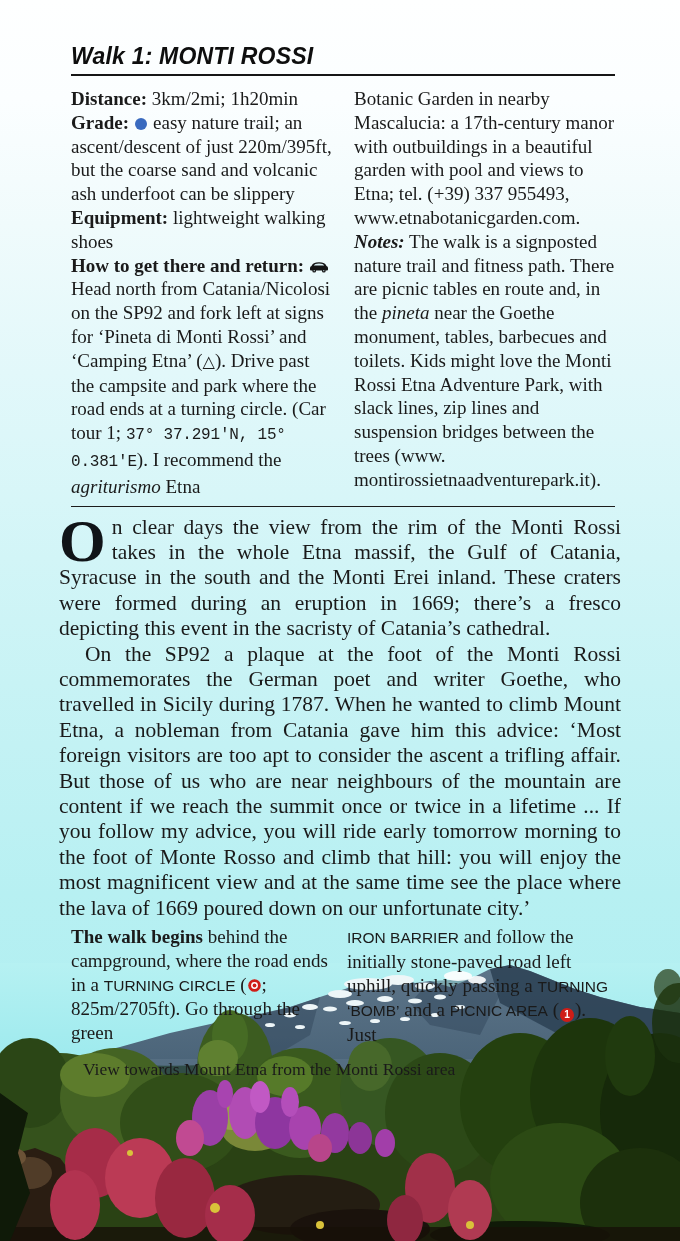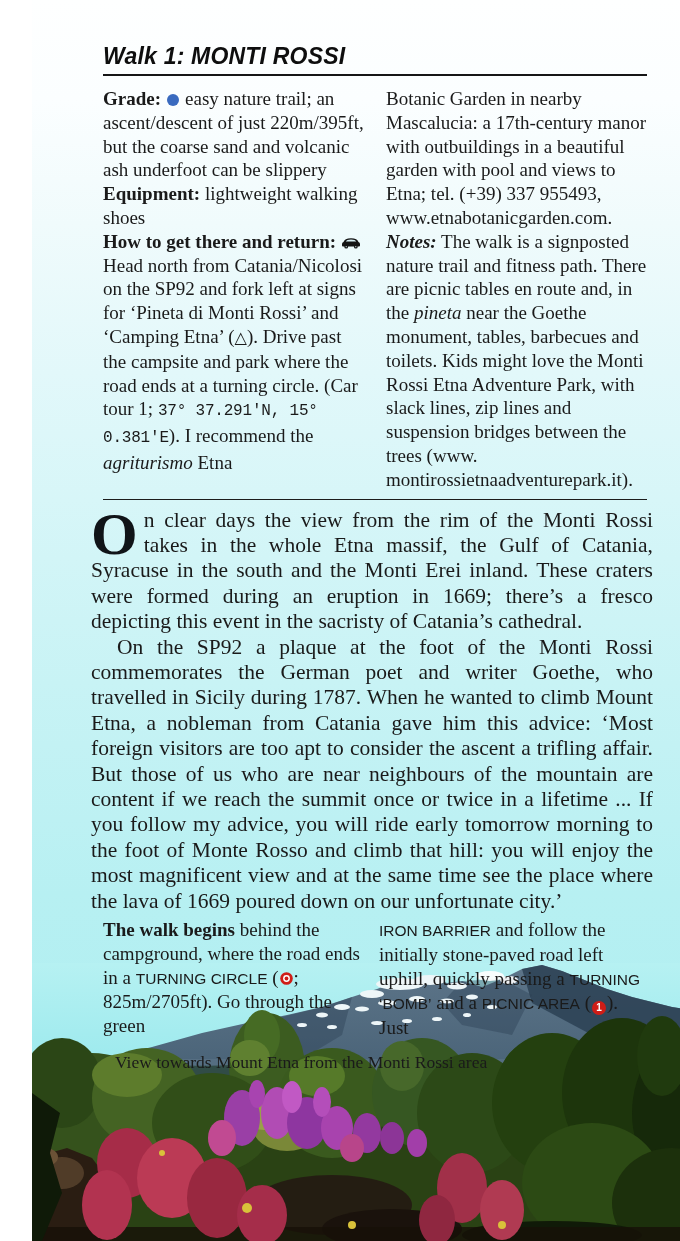--- a/index.html
+++ b/index.html
@@ -1,20 +1,20 @@
 <!DOCTYPE html>
 <html><head>
 <meta charset="utf-8">
 <style>
   html,body{margin:0;padding:0;}
   body{width:680px;height:1241px;overflow:hidden;position:relative;
        font-family:"Liberation Serif", serif;color:#1a1a1a;}
   .page{position:absolute;inset:0;
     background:linear-gradient(180deg,#feffff 0%,#fbfeff 8%,#f0fbfc 18%,#e2f8fa 30%,
-      #d2f5f7 45%,#c3f2f4 60%,#b7f0f2 72%,#b0eff1 84%,#abeef0 100%);margin-left:32px;}
+      #d2f5f7 45%,#c3f2f4 60%,#b7f0f2 72%,#b0eff1 84%,#abeef0 100%);}
   .content{position:absolute;left:59px;top:42px;width:562px;z-index:2;}
   .inner{padding:0 6px 0 12px;}
   h1{margin:0;font-family:"Liberation Sans",sans-serif;font-style:italic;font-weight:bold;
      font-size:23px;line-height:28px;color:#0e0e0e;letter-spacing:.2px;}
   .title-rule{border-top:2px solid #161616;margin:4px 0 11px 0;}
   .info-cols,.walk-cols{display:flex;gap:22px;}
   .col{flex:1;font-size:19px;line-height:23.8px;overflow-wrap:break-word;}
   .col p{margin:0;}
   .b{font-weight:bold;}
   .bi{font-weight:bold;font-style:italic;}
@@ -45,20 +45,21 @@
 <body>
 
 <div class="page">
   <div class="content">
     <div class="inner">
       <h1>Walk 1: MONTI ROSSI</h1>
       <div class="title-rule"></div>
 
       <div class="info-cols">
         <div class="col">
+          <p><span class="b">Distance:</span><span> 3km/2mi; 1h20min</span></p>
           <p><span class="b">Grade:</span><span class="dot"></span><span>easy nature trail; an ascent/descent of just 220m/395ft, but the coarse sand and volcanic ash underfoot can be slippery</span></p>
           <p><span class="b">Equipment:</span><span> lightweight walking shoes</span></p>
           <p><span class="b">How to get there and return:</span><svg class="icon-svg" width="20" height="13" viewBox="0 0 20 13">
                 <path d="M2.5,6 Q3.5,2.2 10,2.2 Q16.5,2.2 17.5,6 Q19,6.3 19,8 L19,9.6 Q19,10.6 18,10.6 L2,10.6 Q1,10.6 1,9.6 L1,8 Q1,6.3 2.5,6 Z" fill="#141414"></path>
                 <path d="M4.8,5.6 Q5.6,3.4 10,3.4 Q14.4,3.4 15.2,5.6 Z" fill="#d8eef2"></path>
                 <circle cx="5.2" cy="10.7" r="1.9" fill="#141414"></circle>
                 <circle cx="14.8" cy="10.7" r="1.9" fill="#141414"></circle>
                 <circle cx="5.2" cy="10.7" r="0.6" fill="#d8eef2"></circle>
                 <circle cx="14.8" cy="10.7" r="0.6" fill="#d8eef2"></circle>
               </svg> <span>Head north from Catania/Nicolosi on the SP92 and fork left at signs for ‘Pineta di Monti Rossi’ and ‘Camping Etna’ (</span><span class="tent">△</span><span>). Drive past the campsite and park where the road ends at a turning circle. (Car tour 1; </span><span class="sans">37° 37.291'N, 15° 0.381'E</span><span>). I recommend the </span><span class="i">agriturismo</span><span> Etna</span></p>

